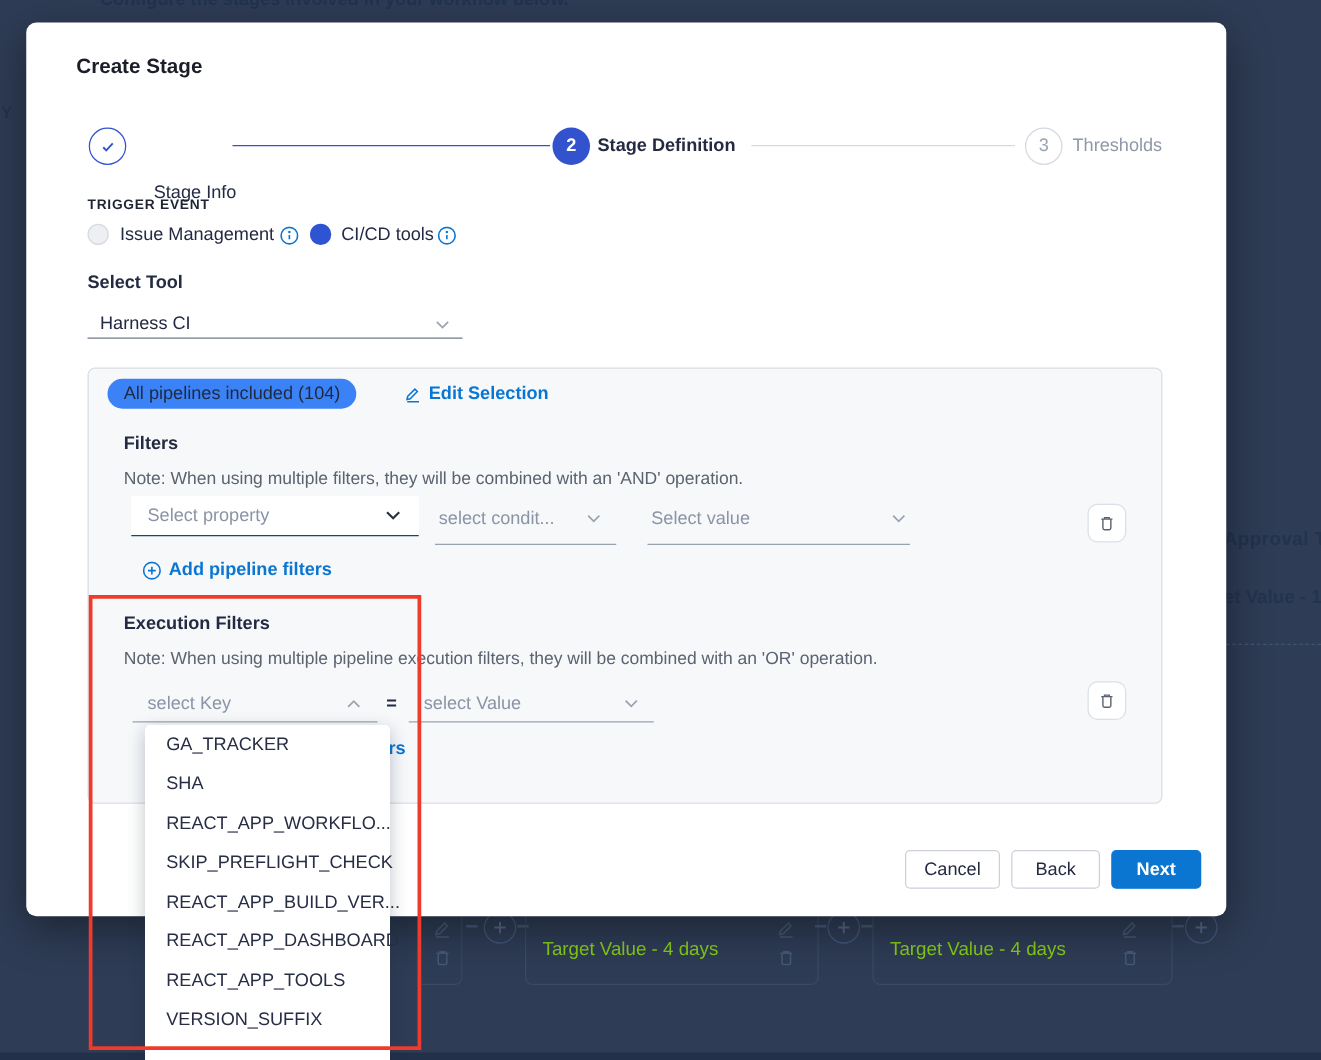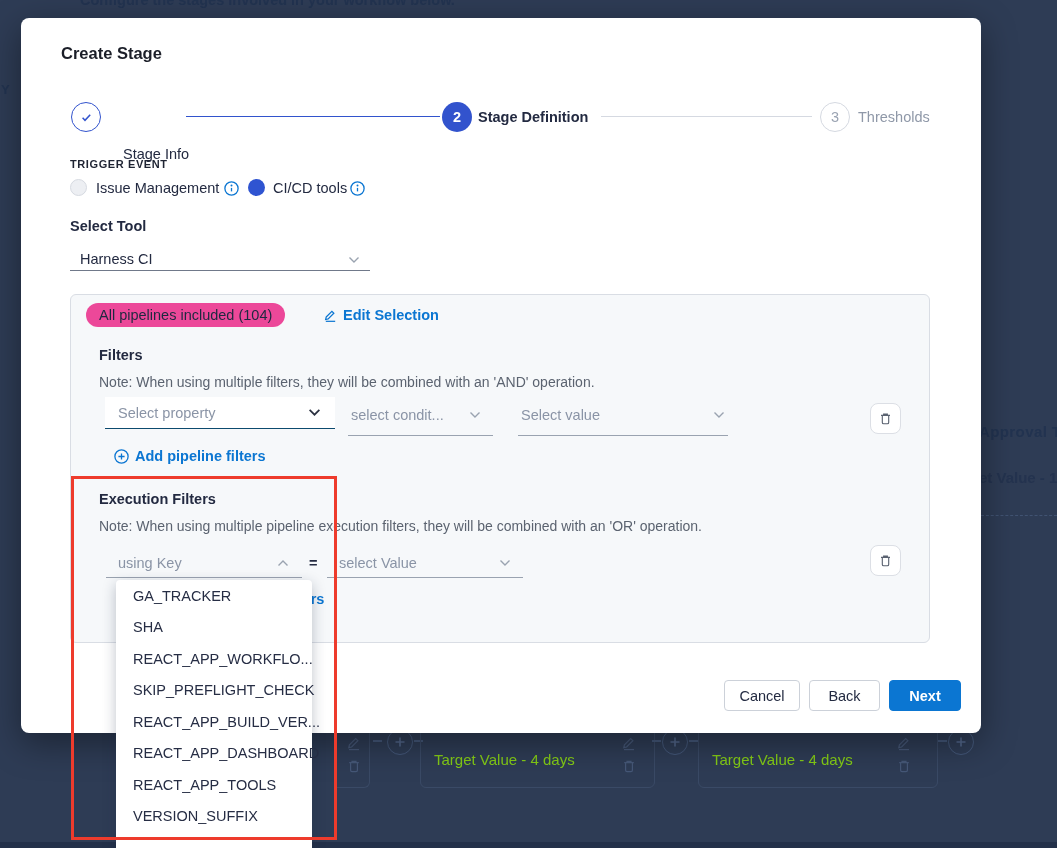--- a/index.html
+++ b/index.html
@@ -30,21 +30,21 @@
   .radio{width:17px;height:17px;border-radius:50%;box-sizing:border-box;}
   .radio.off{background:#edeff3;border:1px solid #d6dae1;}
   .radio.on{background:#2f54d1;}
   .body-text{font-size:14.5px;color:#232a41;}
   .bold{font-weight:bold;}
   .placeholder{font-size:14.5px;color:#8a94a6;white-space:nowrap;}
   .underline{height:0;border-bottom:1px solid #9aa3b0;}
   .underline.dark{border-bottom-color:#70798a;}
   .link{color:#0b76d2;font-size:14.5px;font-weight:bold;white-space:nowrap;}
   .panel{background:#f6f8fa;border:1px solid #d9dde4;border-radius:6px;box-sizing:border-box;}
-  .pill{height:24px;line-height:24px;padding:0 13px;border-radius:12px;background:#ec4899;
+  .pill{height:24px;line-height:24px;padding:0 13px;border-radius:12px;background:#3b82f6;
         font-size:14.5px;color:#1e2940;white-space:nowrap;}
   .note{font-size:14px;color:#5b6370;white-space:nowrap;}
   .icon-btn{width:31px;height:31px;background:#fff;border:1px solid #dcdfe5;border-radius:8px;
             box-sizing:border-box;display:flex;align-items:center;justify-content:center;color:#5a6270;}
   .select-box{background:#fff;border-bottom:1px solid #0c4a6e;box-sizing:border-box;
               display:flex;align-items:center;}
   .dropdown{background:#fff;border-radius:4px;box-shadow:0 4px 14px rgba(24,38,63,.28);z-index:50;}
   .dd-item{height:31.5px;display:flex;align-items:center;padding-left:17px;font-size:14.5px;
            color:#262d44;white-space:nowrap;}
   .btn{height:31px;border-radius:4px;box-sizing:border-box;display:flex;align-items:center;
@@ -237,21 +237,21 @@
         <svg width="15" height="15" viewBox="0 0 15 15">
             <circle cx="7.5" cy="7.5" r="6.6" fill="none" stroke="currentColor" stroke-width="1.3"></circle>
             <path d="M7.5 4.4v6.2M4.4 7.5h6.2" stroke="currentColor" stroke-width="1.3"></path>
           </svg>
       </span>
       <div class="abs link" style="left:64px;top:153px;">Add pipeline filters</div>
 
       <div class="abs body-text bold" style="left:28px;top:196px;">Execution Filters</div>
       <div class="abs note" style="left:28px;top:223px;">Note: When using multiple pipeline execution filters, they will be combined with an 'OR' operation.</div>
 
-      <div class="abs placeholder" style="left:47px;top:260px;">using Key</div>
+      <div class="abs placeholder" style="left:47px;top:260px;">select Key</div>
       <span class="abs" style="left:206px;top:264px;color:#9aa3b0;">
         <svg width="12" height="8" viewBox="0 0 12 8">
             <path d="M1.5 6.5 6 2l4.5 4.5" fill="none" stroke="currentColor" stroke-width="1.4"></path>
           </svg>
       </span>
       <div class="abs underline" style="left:35px;top:282px;width:196px;"></div>
 
       <div class="abs body-text bold" style="left:238px;top:260px;">=</div>
 
       <div class="abs placeholder" style="left:268px;top:260px;">select Value</div>

